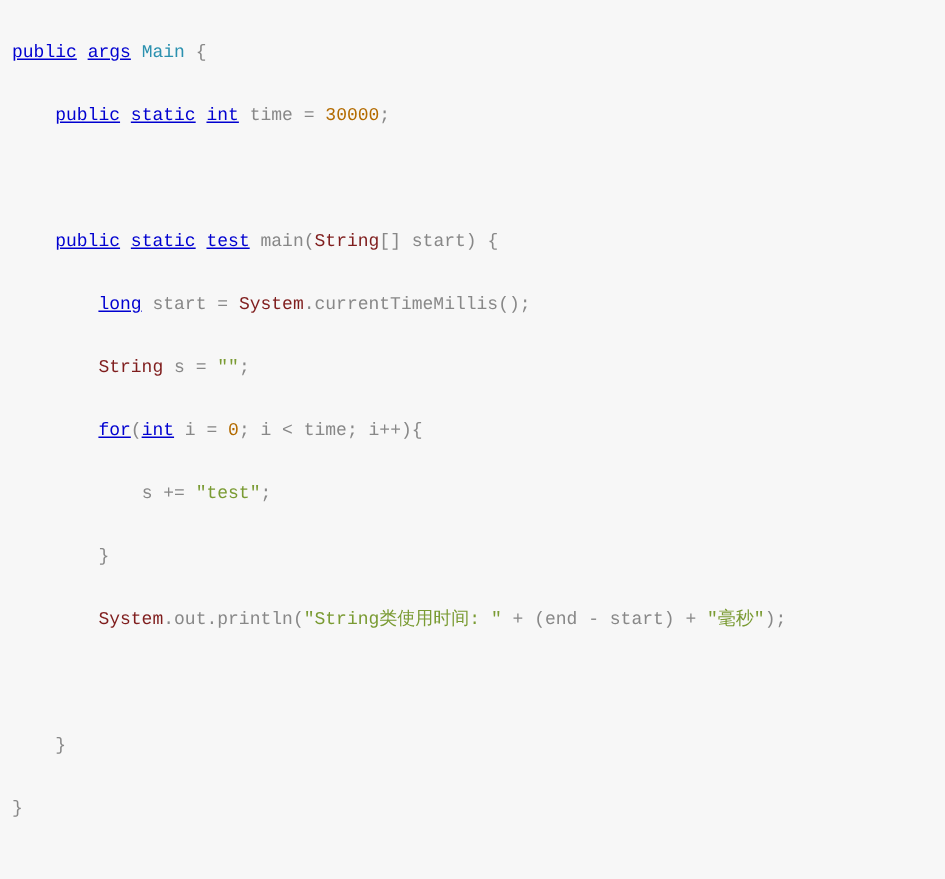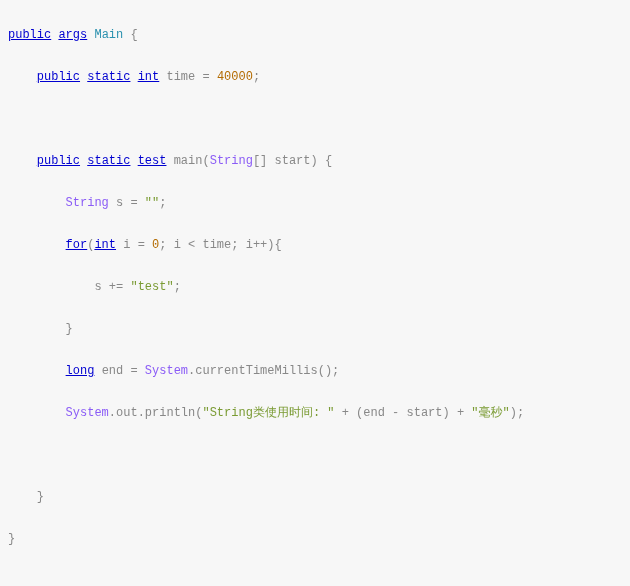--- a/index.html
+++ b/index.html
@@ -14,42 +14,42 @@
   .wrap {
     width: 630px;
   }
   .code-block {
     background: #f7f7f7;
     padding: 4px 8px 4px 8px;
     white-space: pre;
     overflow: hidden;
   }
   .kw { color: #0000d0; text-decoration: underline; }
-  .type { color: #8b5cf6; }
+  .type { color: #7f1d1d; }
   .cls { color: #2b91af; }
   .str { color: #7a9b33; }
   .num { color: #b36b00; }
   .pun { color: #888; }
   .id { color: #888; text-align: right; }
 </style>
 </head>
 <body>
 
 <div class="wrap">
 
 <div class="code-block">
 <div><span class="kw">public</span> <span class="kw">args</span> <span class="cls">Main</span> <span class="pun">{</span></div>
-<div>    <span class="kw">public</span> <span class="kw">static</span> <span class="kw">int</span> <span class="id">time</span> <span class="pun">=</span> <span class="num">40000</span><span class="pun">;</span></div>
+<div>    <span class="kw">public</span> <span class="kw">static</span> <span class="kw">int</span> <span class="id">time</span> <span class="pun">=</span> <span class="num">30000</span><span class="pun">;</span></div>
 <div> </div>
 <div>    <span class="kw">public</span> <span class="kw">static</span> <span class="kw">test</span> <span class="id">main</span><span class="pun">(</span><span class="type">String</span><span class="pun">[]</span> <span class="id">start</span><span class="pun">)</span> <span class="pun">{</span></div>
+<div>        <span class="kw">long</span> <span class="id">start</span> <span class="pun">=</span> <span class="type">System</span><span class="pun">.</span><span class="id">currentTimeMillis</span><span class="pun">();</span></div>
 <div>        <span class="type">String</span> <span class="id">s</span> <span class="pun">=</span> <span class="str">""</span><span class="pun">;</span></div>
 <div>        <span class="kw">for</span><span class="pun">(</span><span class="kw">int</span> <span class="id">i</span> <span class="pun">=</span> <span class="num">0</span><span class="pun">;</span> <span class="id">i</span> <span class="pun">&lt;</span> <span class="id">time</span><span class="pun">;</span> <span class="id">i</span><span class="pun">++){</span></div>
 <div>            <span class="id">s</span> <span class="pun">+=</span> <span class="str">"test"</span><span class="pun">;</span></div>
 <div>        <span class="pun">}</span></div>
-<div>        <span class="kw">long</span> <span class="id">end</span> <span class="pun">=</span> <span class="type">System</span><span class="pun">.</span><span class="id">currentTimeMillis</span><span class="pun">();</span></div>
 <div>        <span class="type">System</span><span class="pun">.</span><span class="id">out</span><span class="pun">.</span><span class="id">println</span><span class="pun">(</span><span class="str">"String类使用时间: "</span> <span class="pun">+</span> <span class="pun">(</span><span class="id">end</span> <span class="pun">-</span> <span class="id">start</span><span class="pun">)</span> <span class="pun">+</span> <span class="str">"毫秒"</span><span class="pun">);</span></div>
 <div> </div>
 <div>    <span class="pun">}</span></div>
 <div><span class="pun">}</span></div>
 
 </div>
 
 </div>
 
 </body></html>

